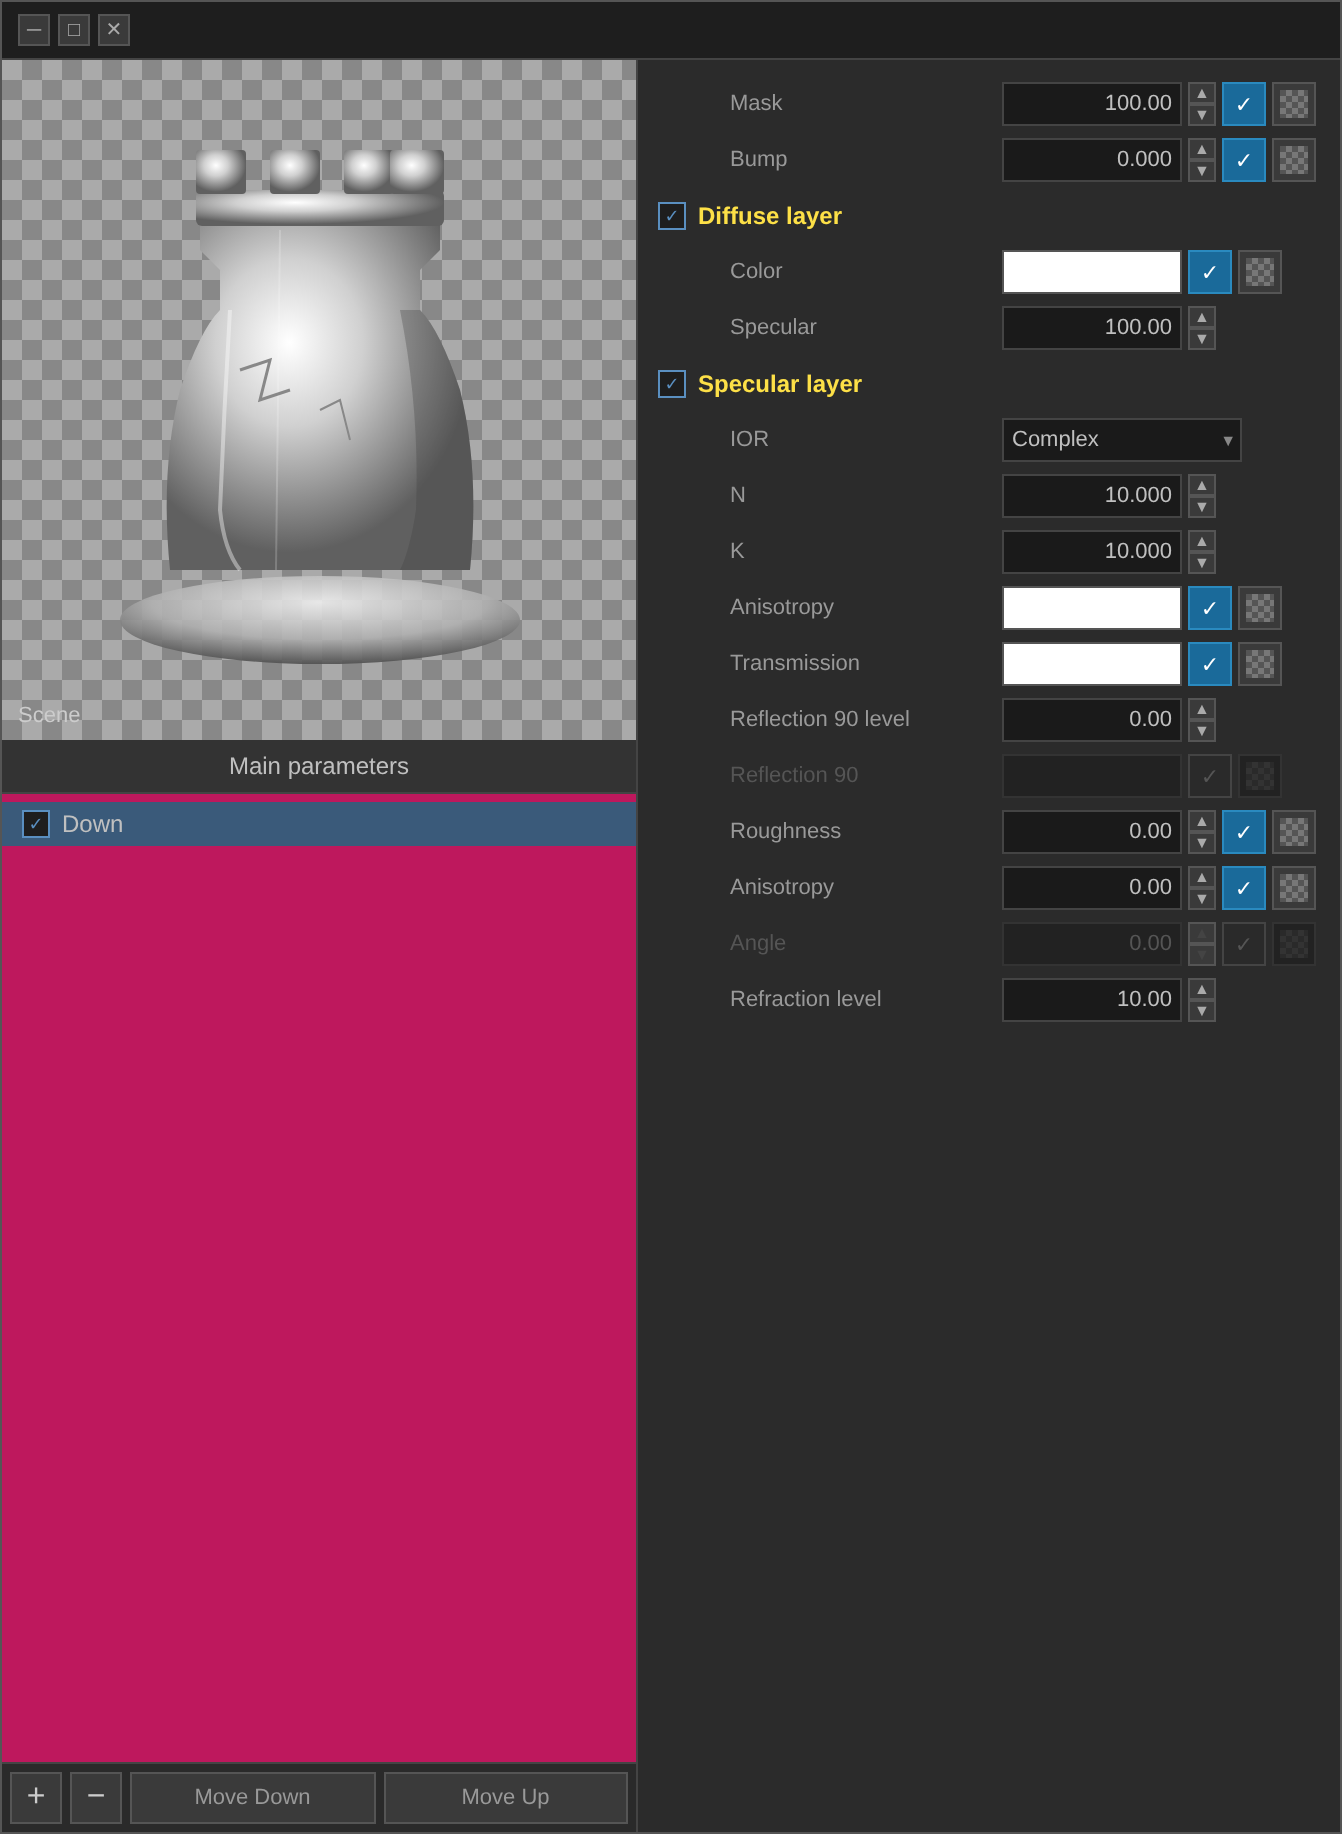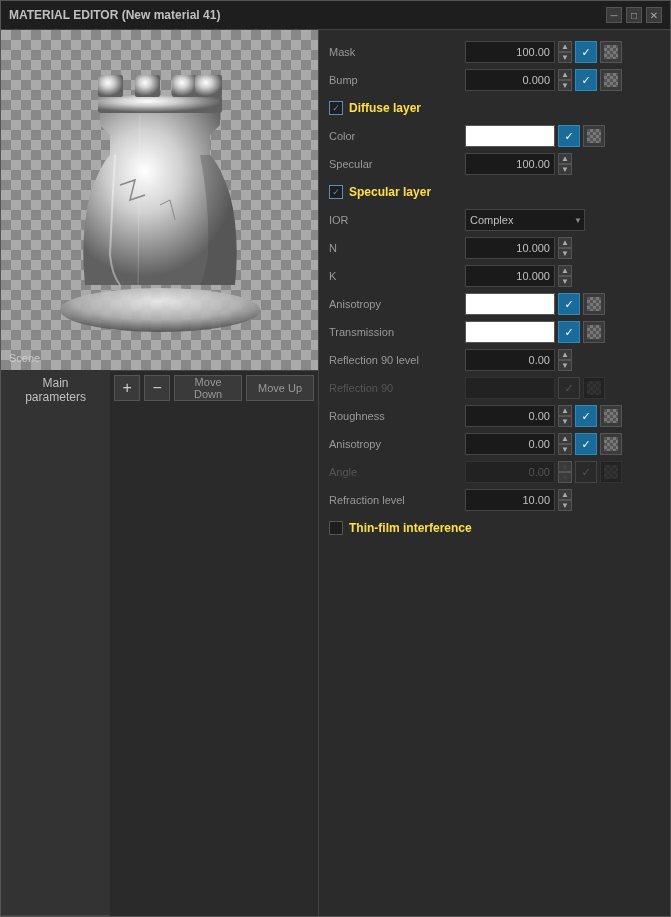--- a/index.html
+++ b/index.html
@@ -102,21 +102,21 @@
       top: 0; left: 0; right: 0; bottom: 0;
       display: flex;
       align-items: center;
       justify-content: center;
     }
 
     .params-panel {
       flex: 1;
       background: #be185d;
       display: flex;
-      flex-direction: row;
+      flex-direction: column;
       overflow: hidden;
     }
 
     .params-header {
       padding: 6px 10px;
       color: #c0c0c0;
       font-size: 12px;
       border-bottom: 1px solid #444;
       background: #333;
     }
@@ -197,20 +197,21 @@
       padding: 3px 10px;
       min-height: 28px;
       gap: 6px;
     }
 
     .prop-label {
       color: #999;
       font-size: 11px;
       width: 130px;
       flex-shrink: 0;
+      margin-left: 36px;
     }
 
     .prop-label.disabled { color: #555; }
 
     .prop-input-group {
       display: flex;
       align-items: flex-end;
       gap: 3px;
       flex: 1;
     }
@@ -374,21 +375,20 @@
       flex-shrink: 0;
       cursor: pointer;
     }
   </style>
 </head>
 <body>
 
 <div class="window">
 
   <div class="title-bar">
-    <span class="title-bar-text">MATERIAL EDITOR (New material 41)</span>
     <div class="title-bar-controls">
       <div class="title-btn">─</div>
       <div class="title-btn">□</div>
       <div class="title-btn">✕</div>
     </div>
   </div>
 
   <div class="content">
 
     <div class="left-panel">
@@ -667,21 +667,17 @@
         <span class="prop-label">Refraction level</span>
         <div class="prop-input-group">
           <input class="num-input" type="text" value="10.00" style="">
           <div class="spinner-group">
             <div class="spinner-btn">▲</div>
             <div class="spinner-btn">▼</div>
           </div>
         </div>
       </div>
 
-      <div class="section-header">
-        <div class="unchecked-box"></div>
-        <span class="section-title">Thin-film interference</span>
-      </div>
 
 
     </div>
   </div>
 </div>
 
 </body></html>

